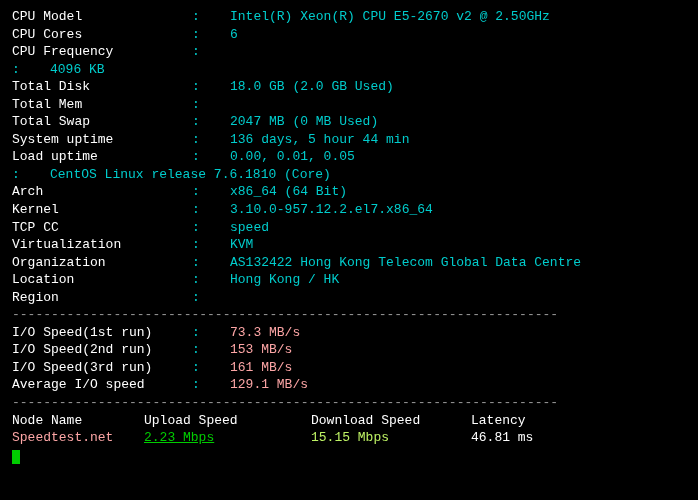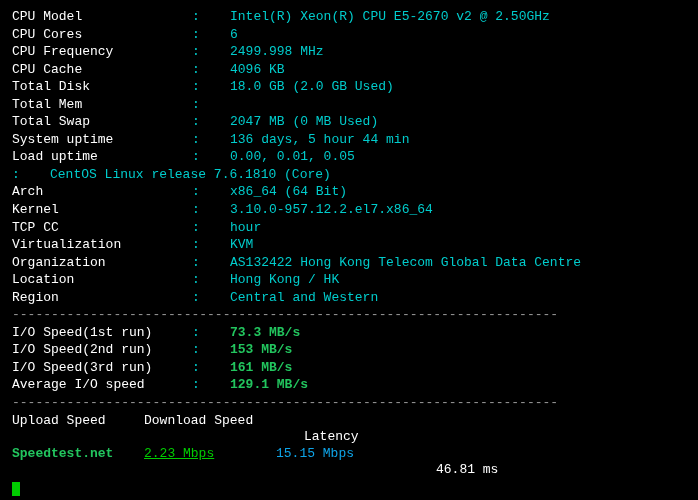--- a/index.html
+++ b/index.html
@@ -37,68 +37,69 @@
       white-space: nowrap;
       overflow: hidden;
     }
     .header-row {
       display: flex;
       white-space: pre;
       color: #fff;
     }
     .col1 { width: 132px; }
     .col2 { width: 132px; }
-    .col3 { width: 160px; }
-    .col4 { width: 120px; margin-top: 16px; }
-    .yellow { color: #22c55e; font-weight: bold; }
+    .col3 { width: 160px; margin-left: 35px; }
+    .col4 { width: 120px; }
+    .yellow { color: #fca5a5; }
     .green { color: #00cc00; text-decoration: underline; }
-    .red { color: #0ea5e9; }
+    .red { color: #bef264; }
     .cursor {
       display: inline-block;
       width: 8px;
       height: 14px;
       background: #00cc00;
       vertical-align: bottom;
     }
   </style>
 </head>
 <body>
 
 <div id="info-block">
     <div class="row"><span class="label">CPU Model</span><span class="colon">: </span><span class="value">Intel(R) Xeon(R) CPU E5-2670 v2 @ 2.50GHz</span></div>
     <div class="row"><span class="label">CPU Cores</span><span class="colon">: </span><span class="value">6</span></div>
-    <div class="row"><span class="label">CPU Frequency</span><span class="colon">: </span><span class="value">2499.998 MHz</span></div>
-    <div class="row"><span class="label">CPU Cache</span><span class="colon">: </span><span class="value">4096 KB</span></div>
+    <div class="row"><span class="label">CPU Frequency</span><span class="colon">: </span></div>
+    <div class="row"><span class="colon">: </span><span class="value">4096 KB</span></div>
     <div class="row"><span class="label">Total Disk</span><span class="colon">: </span><span class="value">18.0 GB (2.0 GB Used)</span></div>
     <div class="row"><span class="label">Total Mem</span><span class="colon">: </span></div>
     <div class="row"><span class="label">Total Swap</span><span class="colon">: </span><span class="value">2047 MB (0 MB Used)</span></div>
     <div class="row"><span class="label">System uptime</span><span class="colon">: </span><span class="value">136 days, 5 hour 44 min</span></div>
     <div class="row"><span class="label">Load uptime</span><span class="colon">: </span><span class="value">0.00, 0.01, 0.05</span></div>
     <div class="row"><span class="colon">: </span><span class="value">CentOS Linux release 7.6.1810 (Core)</span></div>
     <div class="row"><span class="label">Arch</span><span class="colon">: </span><span class="value">x86_64 (64 Bit)</span></div>
     <div class="row"><span class="label">Kernel</span><span class="colon">: </span><span class="value">3.10.0-957.12.2.el7.x86_64</span></div>
-    <div class="row"><span class="label">TCP CC</span><span class="colon">: </span><span class="value">hour</span></div>
+    <div class="row"><span class="label">TCP CC</span><span class="colon">: </span><span class="value">speed</span></div>
     <div class="row"><span class="label">Virtualization</span><span class="colon">: </span><span class="value">KVM</span></div>
     <div class="row"><span class="label">Organization</span><span class="colon">: </span><span class="value">AS132422 Hong Kong Telecom Global Data Centre</span></div>
     <div class="row"><span class="label">Location</span><span class="colon">: </span><span class="value">Hong Kong / HK</span></div>
-    <div class="row"><span class="label">Region</span><span class="colon">: </span><span class="value">Central and Western</span></div>
+    <div class="row"><span class="label">Region</span><span class="colon">: </span></div>
   </div>
 
 <div class="divider">----------------------------------------------------------------------</div>
 
 <div id="io-block">
     <div class="row"><span class="label">I/O Speed(1st run)</span><span class="colon">: </span><span class="value yellow">73.3 MB/s</span></div>
     <div class="row"><span class="label">I/O Speed(2nd run)</span><span class="colon">: </span><span class="value yellow">153 MB/s</span></div>
     <div class="row"><span class="label">I/O Speed(3rd run)</span><span class="colon">: </span><span class="value yellow">161 MB/s</span></div>
     <div class="row"><span class="label">Average I/O speed</span><span class="colon">: </span><span class="value yellow">129.1 MB/s</span></div>
   </div>
 
 <div class="divider">----------------------------------------------------------------------</div>
 
 <div class="header-row">
+  <span class="col1">Node Name</span>
   <span class="col2">Upload Speed</span>
   <span class="col3">Download Speed</span>
   <span class="col4">Latency</span>
 </div>
 
 <div class="header-row">
   <span class="col1 yellow">Speedtest.net</span>
   <span class="col2 green">2.23 Mbps</span>
   <span class="col3 red">15.15 Mbps</span>
   <span class="col4">46.81 ms</span>

